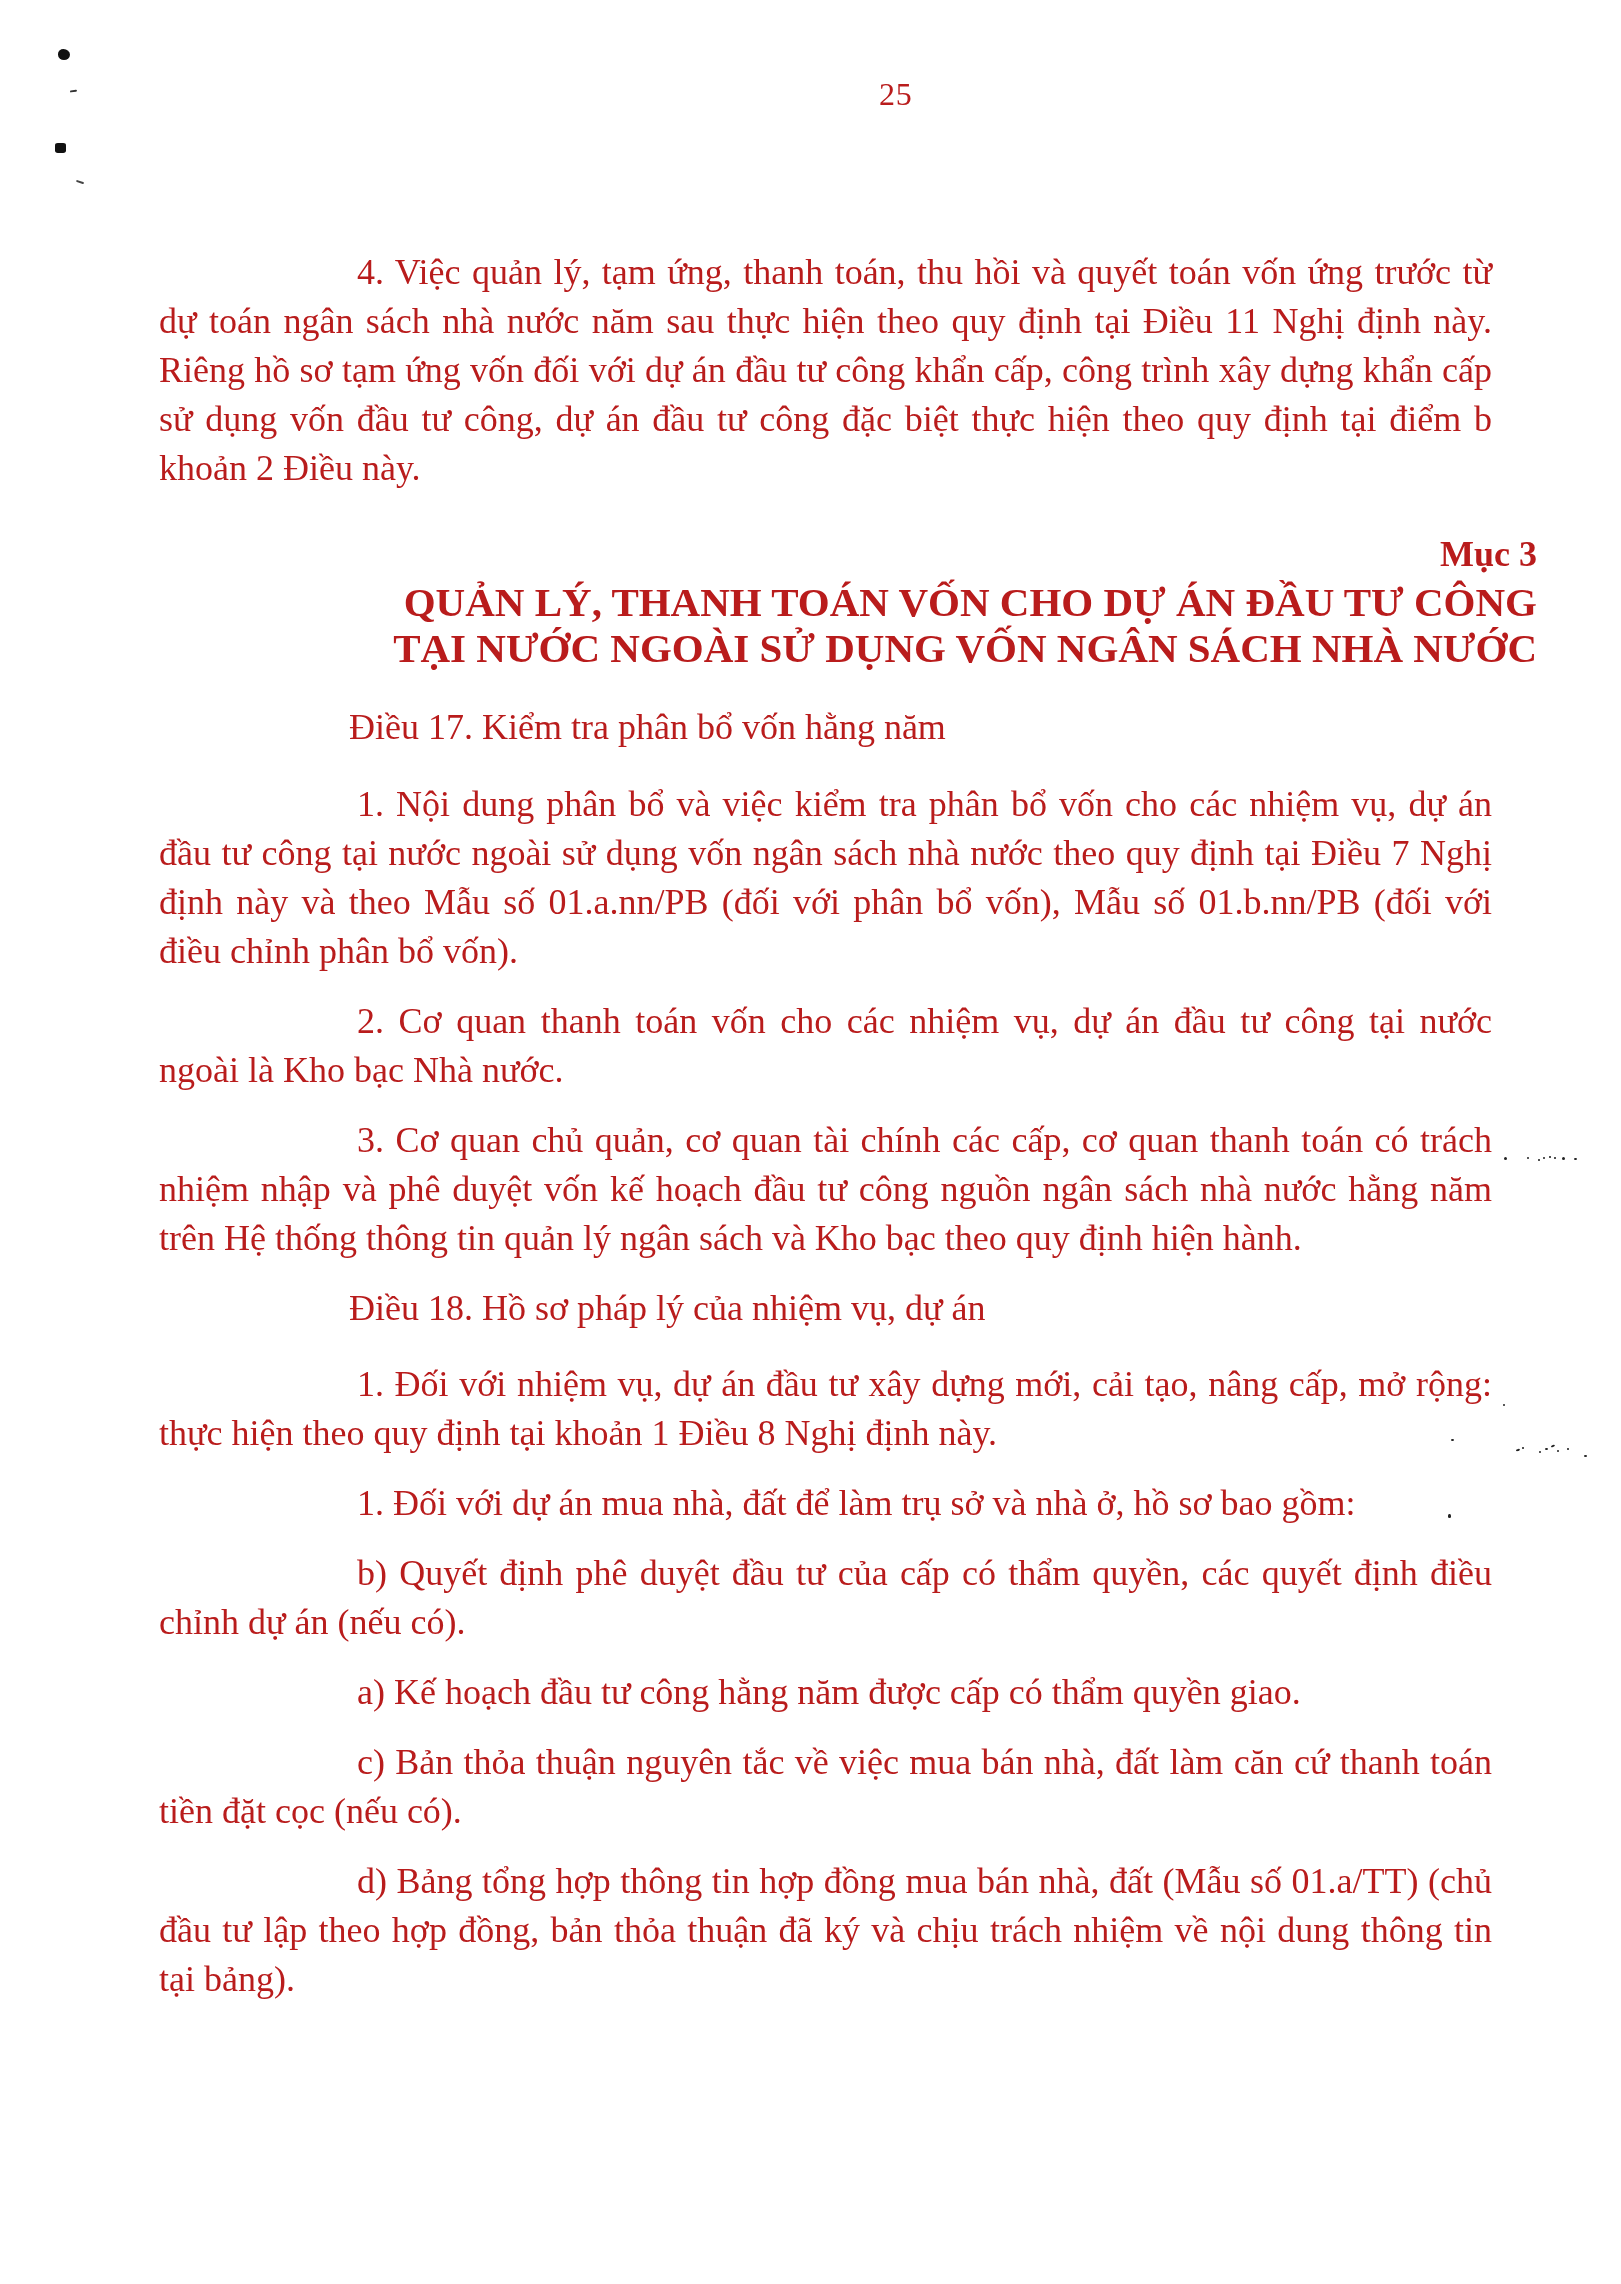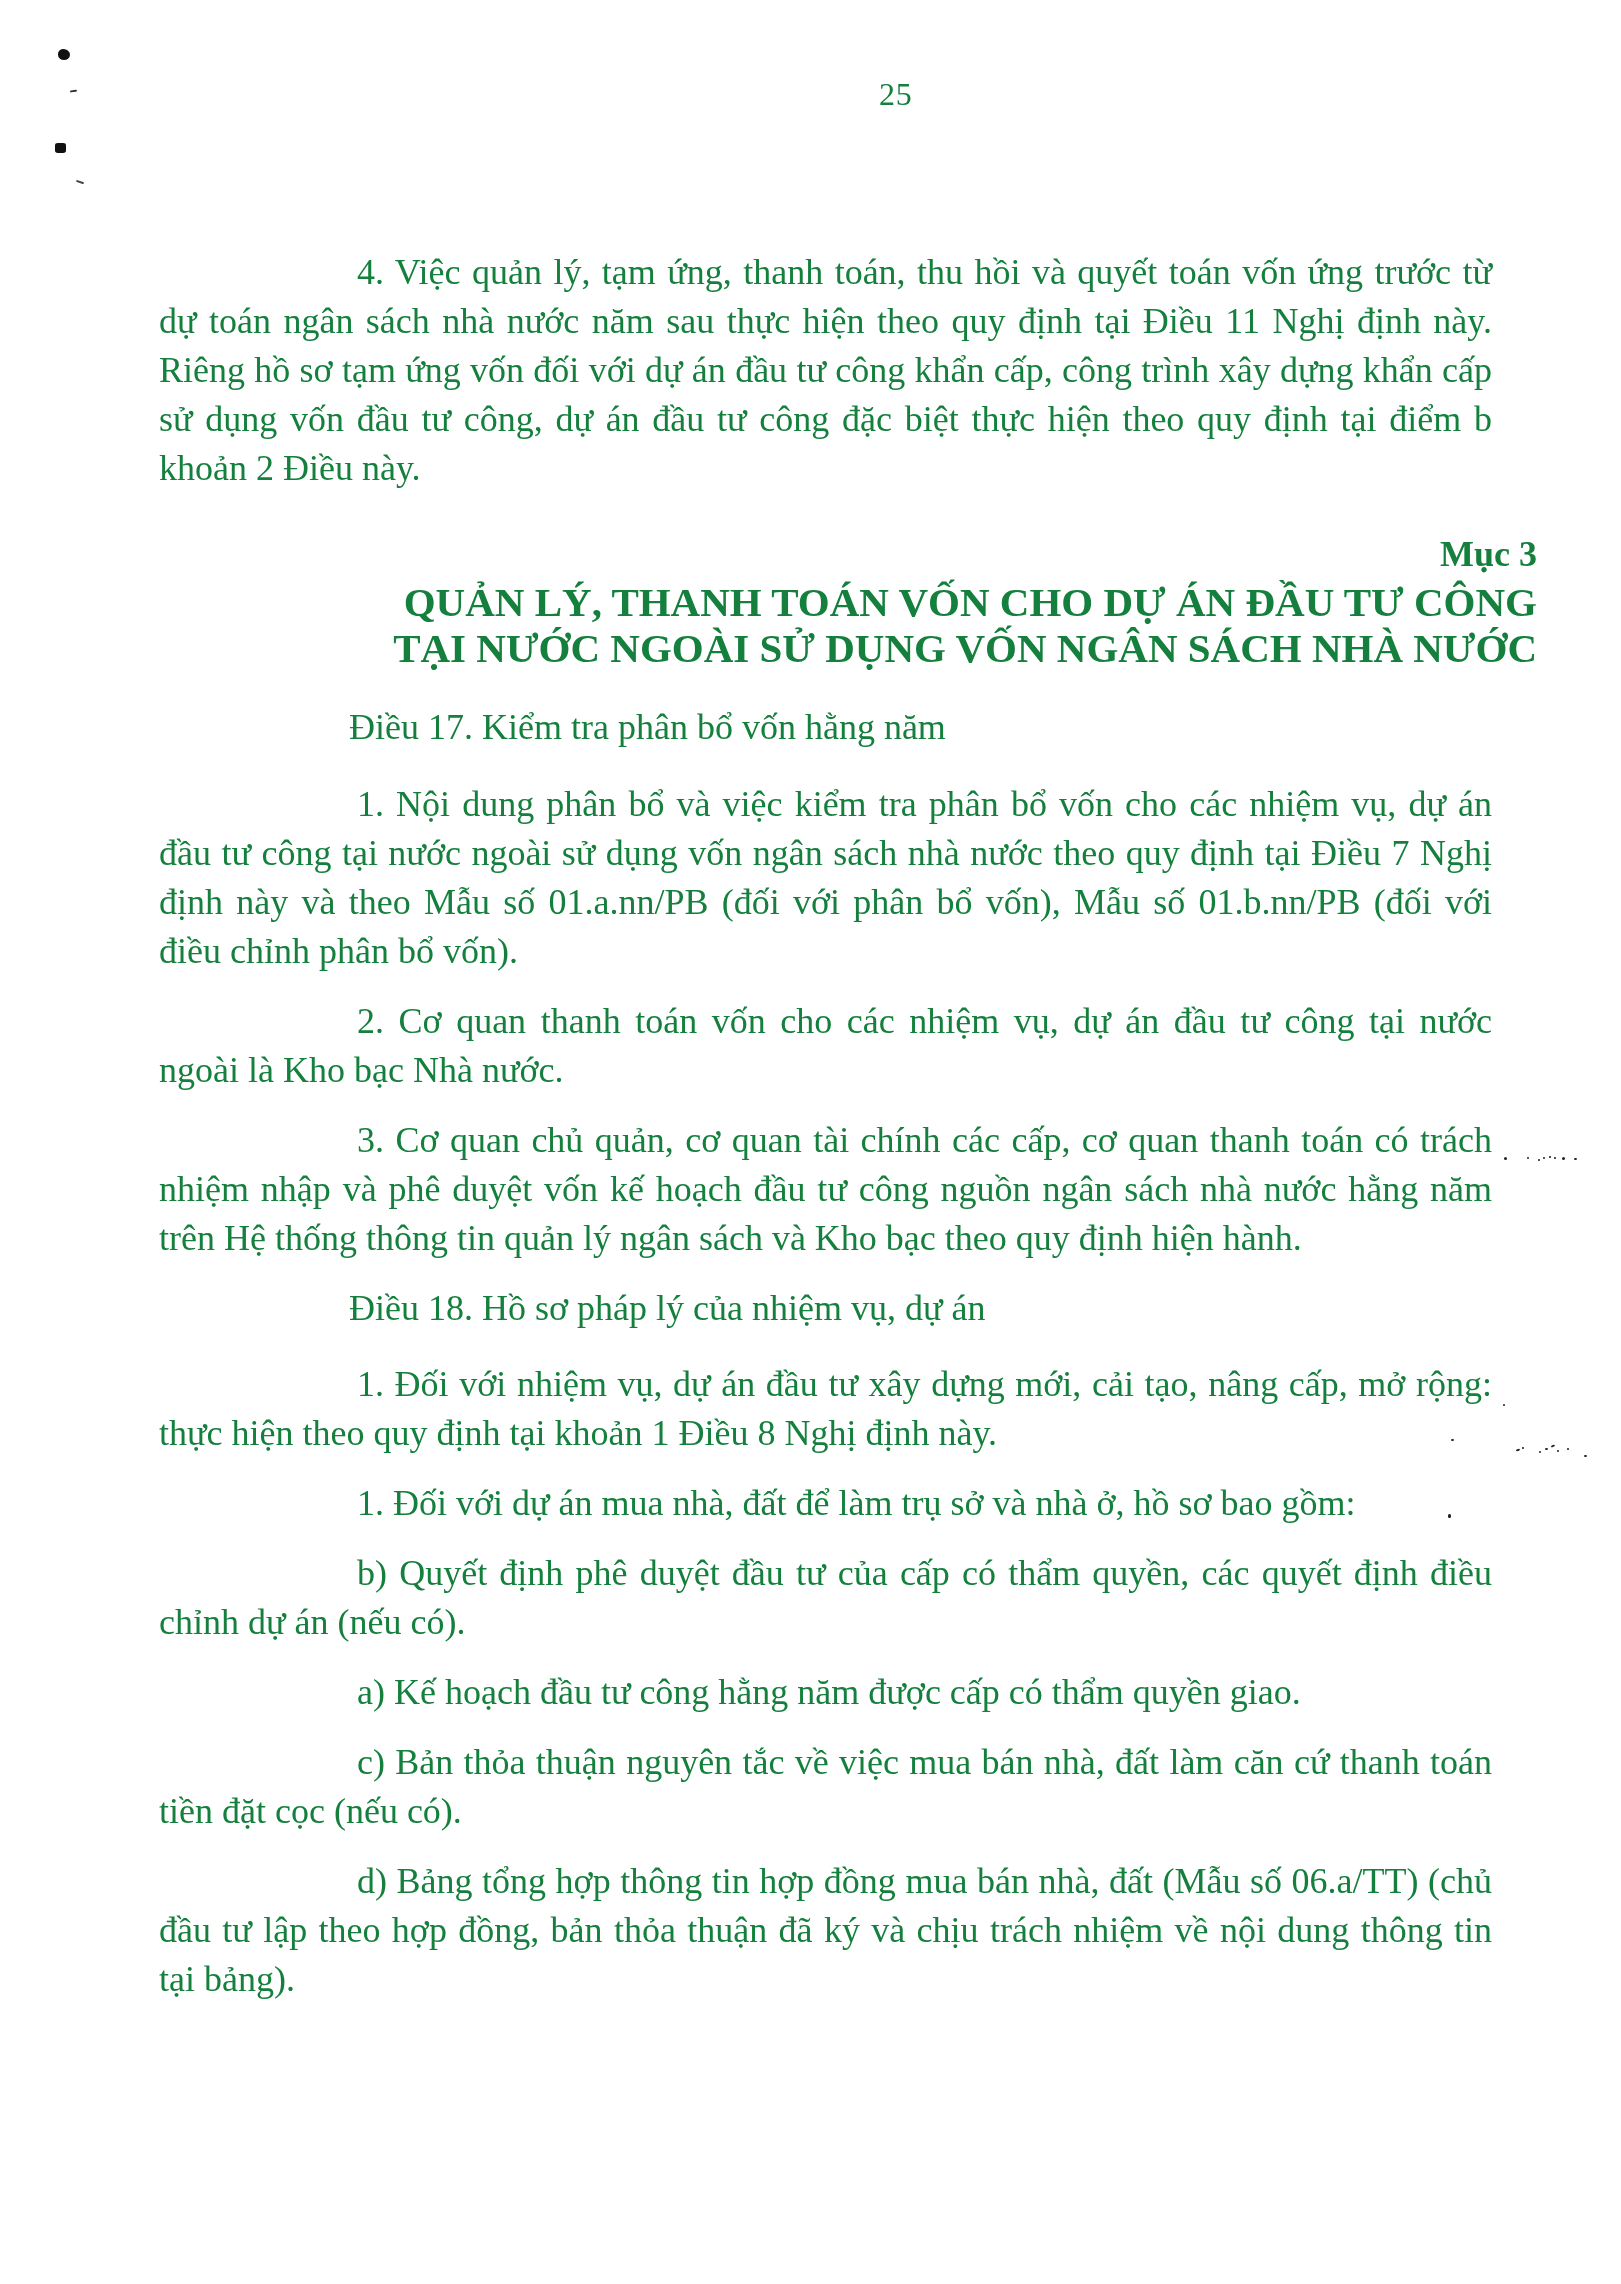--- a/index.html
+++ b/index.html
@@ -5,21 +5,21 @@
   html, body {
     margin: 0;
     padding: 0;
     background: #ffffff;
   }
   .page {
     position: relative;
     width: 1621px;
     height: 2284px;
     background: #ffffff;
-    color: #15803d;
+    color: #b91c1c;
     font-family: "Liberation Serif", "DejaVu Serif", serif;
     overflow: hidden;
   }
   .page-number {
     position: absolute;
     top: 78px;
     left: 879px;
     font-size: 32px;
     line-height: 32px;
     letter-spacing: 0.8px;
@@ -85,21 +85,21 @@
     <p>2. Cơ quan thanh toán vốn cho các nhiệm vụ, dự án đầu tư công tại nước ngoài là Kho bạc Nhà nước.</p>
     <p>3. Cơ quan chủ quản, cơ quan tài chính các cấp, cơ quan thanh toán có trách nhiệm nhập và phê duyệt vốn kế hoạch đầu tư công nguồn ngân sách nhà nước hằng năm trên Hệ thống thông tin quản lý ngân sách và Kho bạc theo quy định hiện hành.</p>
 
     <p class="article-heading">Điều 18. Hồ sơ pháp lý của nhiệm vụ, dự án</p>
 
     <p>1. Đối với nhiệm vụ, dự án đầu tư xây dựng mới, cải tạo, nâng cấp, mở rộng: thực hiện theo quy định tại khoản 1 Điều 8 Nghị định này.</p>
     <p>1. Đối với dự án mua nhà, đất để làm trụ sở và nhà ở, hồ sơ bao gồm:</p>
     <p>b) Quyết định phê duyệt đầu tư của cấp có thẩm quyền, các quyết định điều chỉnh dự án (nếu có).</p>
     <p>a) Kế hoạch đầu tư công hằng năm được cấp có thẩm quyền giao.</p>
     <p>c) Bản thỏa thuận nguyên tắc về việc mua bán nhà, đất làm căn cứ thanh toán tiền đặt cọc (nếu có).</p>
-    <p>d) Bảng tổng hợp thông tin hợp đồng mua bán nhà, đất (Mẫu số 06.a/TT) (chủ đầu tư lập theo hợp đồng, bản thỏa thuận đã ký và chịu trách nhiệm về nội dung thông tin tại bảng).</p>
+    <p>d) Bảng tổng hợp thông tin hợp đồng mua bán nhà, đất (Mẫu số 01.a/TT) (chủ đầu tư lập theo hợp đồng, bản thỏa thuận đã ký và chịu trách nhiệm về nội dung thông tin tại bảng).</p>
 
   </div>
 
   <div class="speck blob" style="left:58px;top:49px;width:12px;height:10.5px;"></div>
   <div class="speck dash" style="left:70px;top:90px;width:7.3px;height:2.4px;transform:rotate(-8deg);background:#333;"></div>
   <div class="speck blob" style="left:55px;top:143px;width:11.3px;height:9.7px;border-radius:25%;"></div>
   <div class="speck dash" style="left:76px;top:181px;width:8px;height:2.4px;transform:rotate(18deg);background:#444;"></div>
 
   <div class="speck dot" style="left:1504px;top:1157px;width:3.2px;height:3.2px;"></div>
   <div class="speck dot" style="left:1527px;top:1157px;width:2.4px;height:2.4px;"></div>

